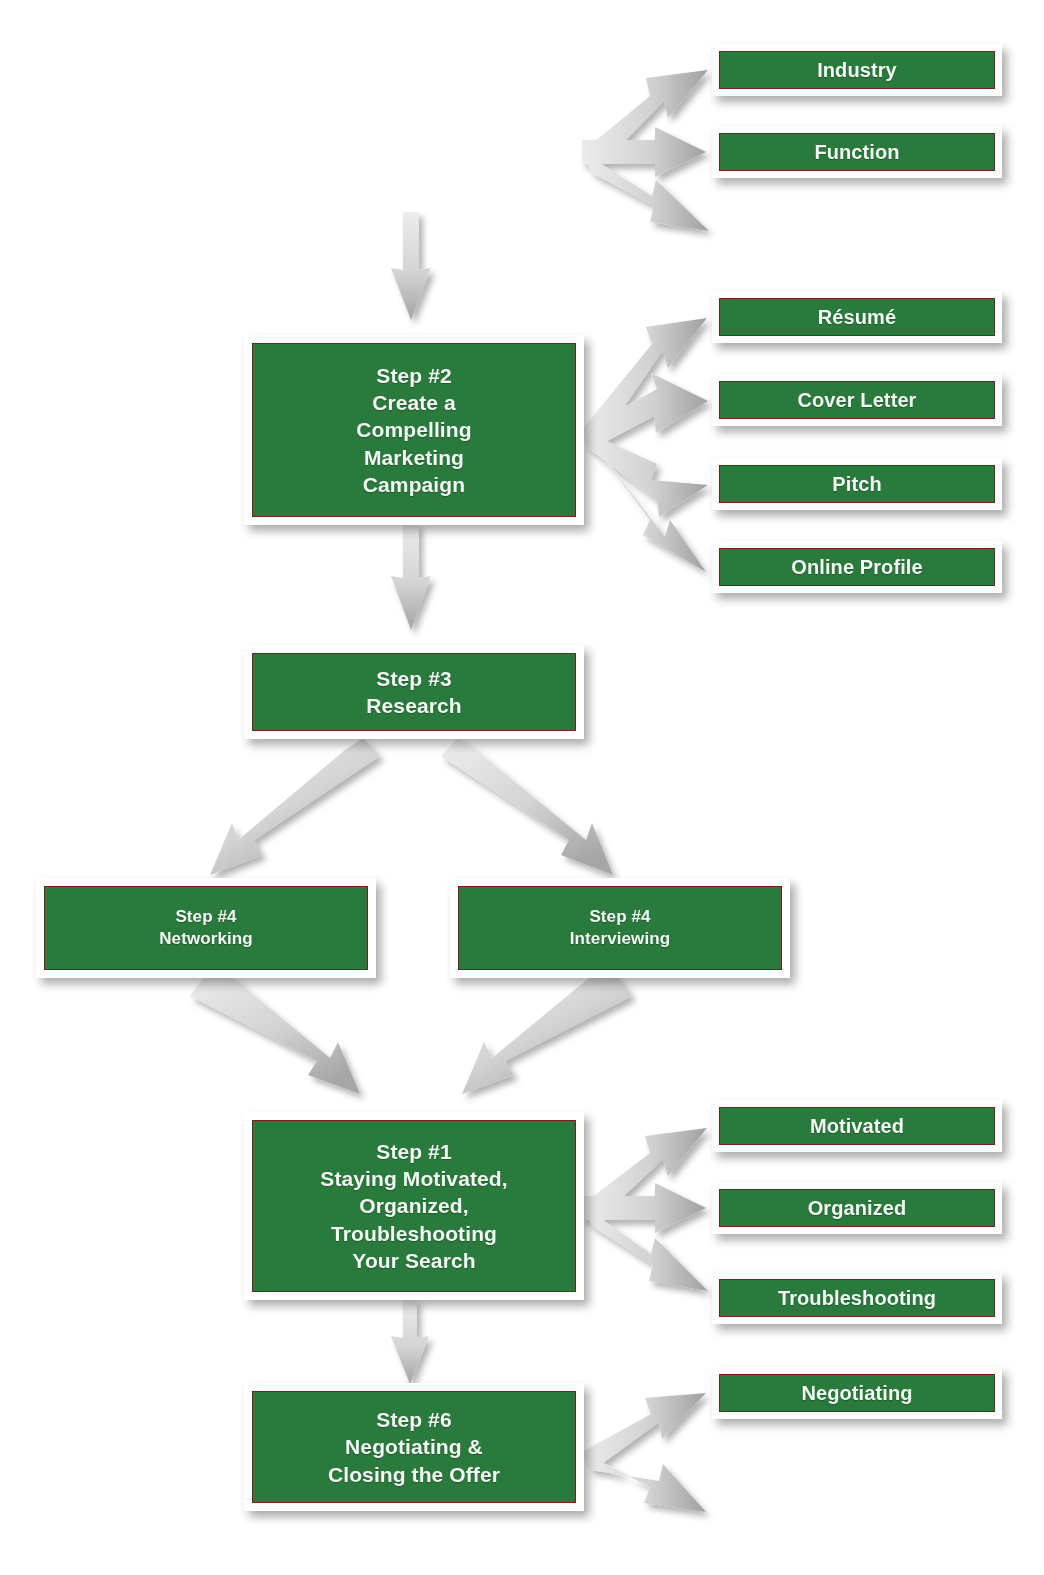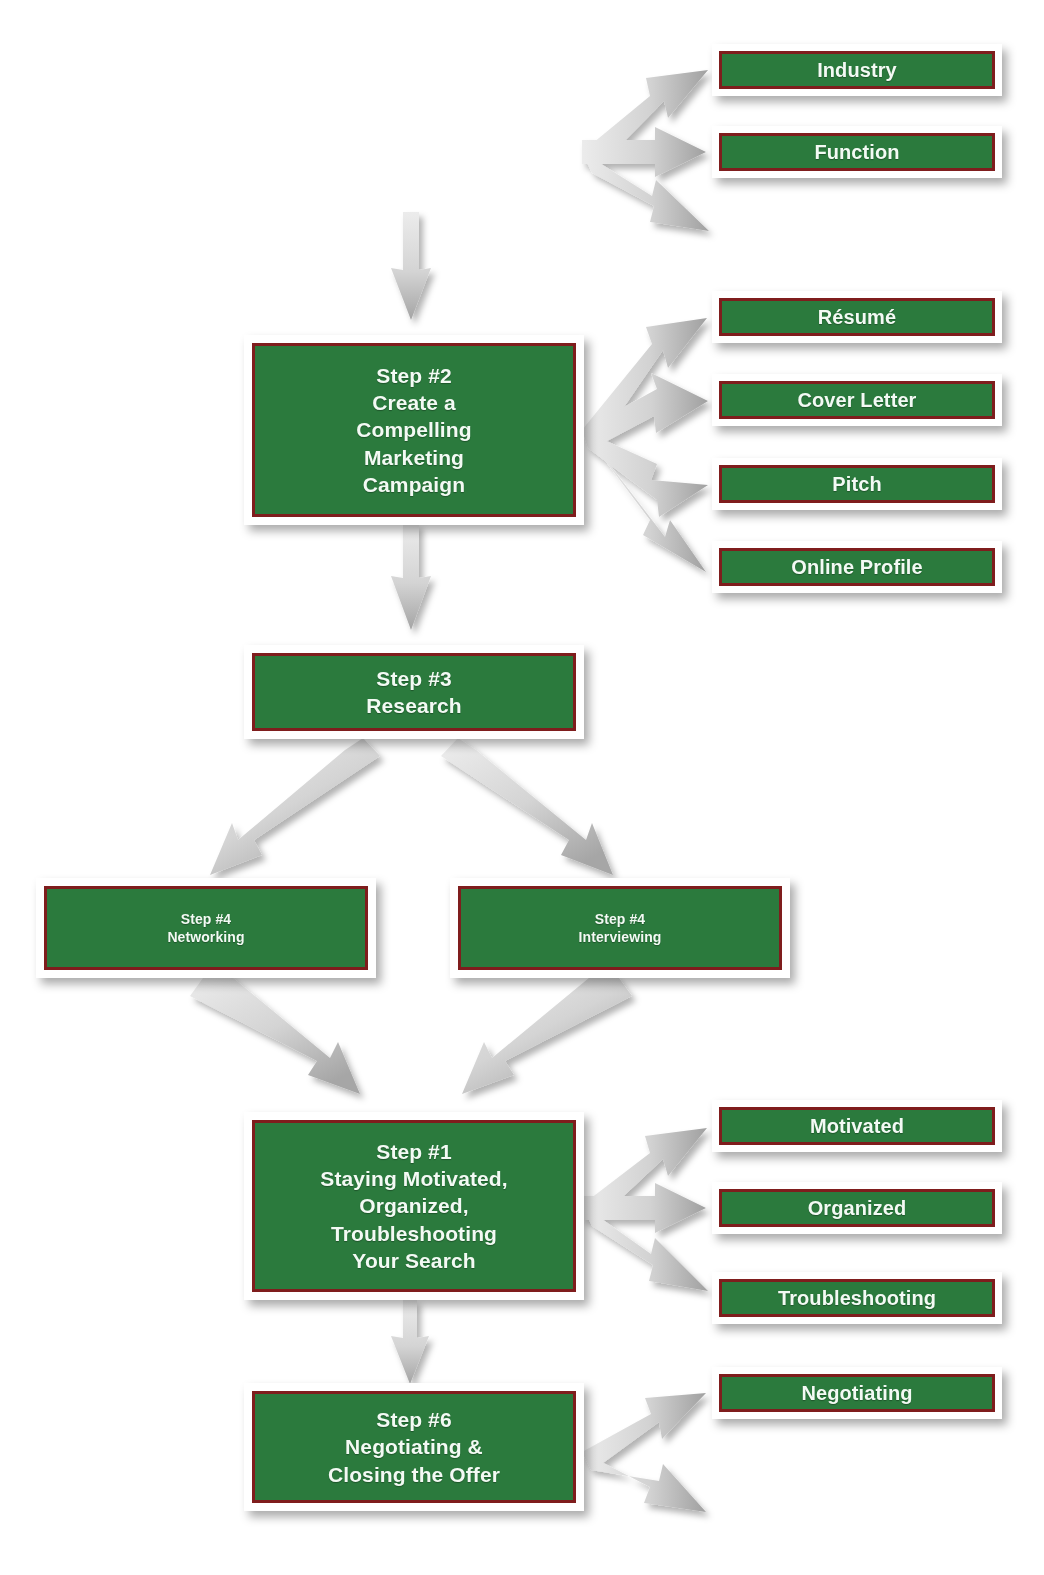--- a/index.html
+++ b/index.html
@@ -22,42 +22,42 @@
     background:#ffffff;
     padding:8px;
     filter:drop-shadow(5px 6px 5px rgba(0,0,0,0.33));
     z-index:5;
   }
   .node .fill{
     width:100%;
     height:100%;
     box-sizing:border-box;
     background:#2b7a3d;
-    border:3px solid #7f1d1d;
+    border:1px solid #7f1d1d;
     display:flex;
     align-items:center;
     justify-content:center;
     text-align:center;
   }
   .node .label{
     color:#f3faf4;
     font-weight:bold;
     line-height:1.30;
     letter-spacing:0.1px;
     white-space:pre-line;
     text-shadow:0 1px 1px rgba(0,0,0,0.30);
   }
 
   
   .step .label{font-size:21px;}
   
   .leaf{padding:7px;}
   .leaf .label{font-size:20px;}
   
-  .step4 .label{font-size:14px;}
+  .step4 .label{font-size:17px;}
 
   svg.arrows{
     position:absolute;
     left:0;top:0;
     width:1044px;
     height:1575px;
     z-index:1;
     pointer-events:none;
   }
 </style>

